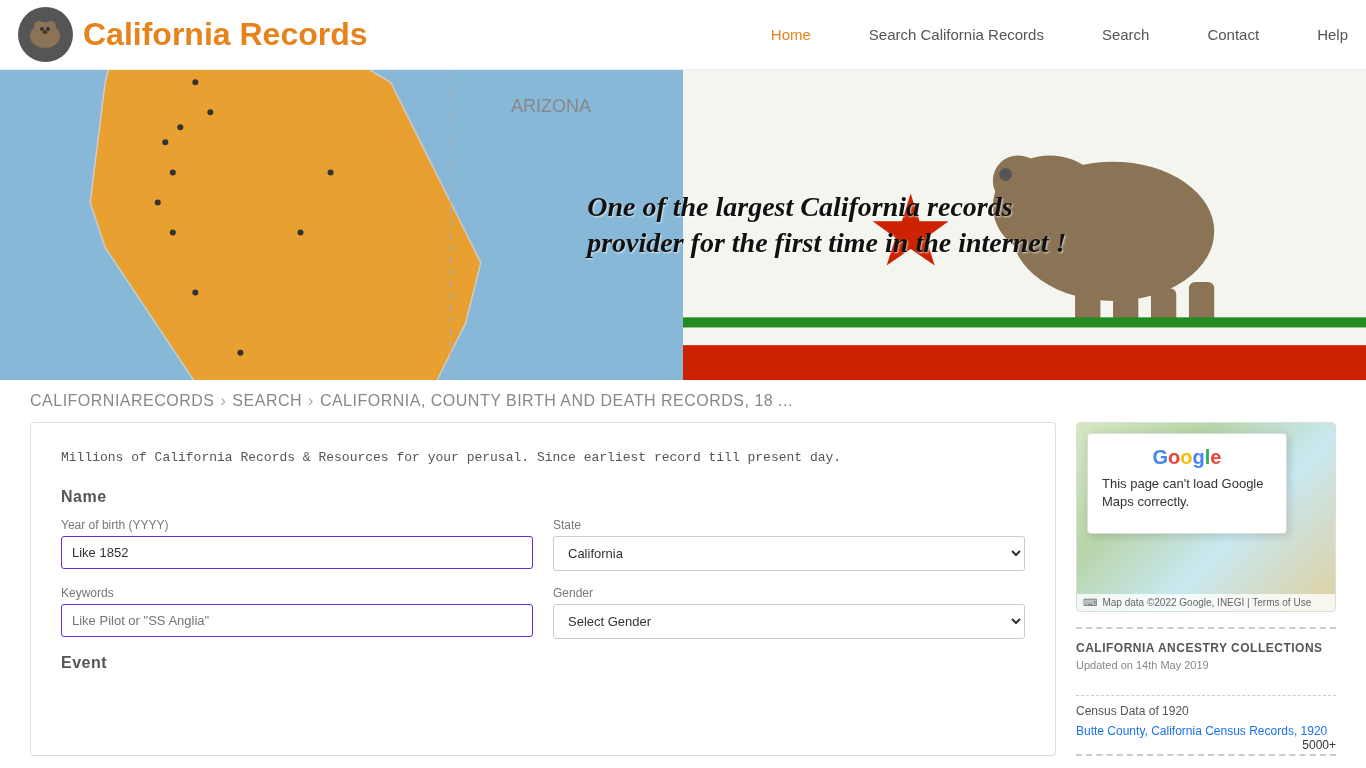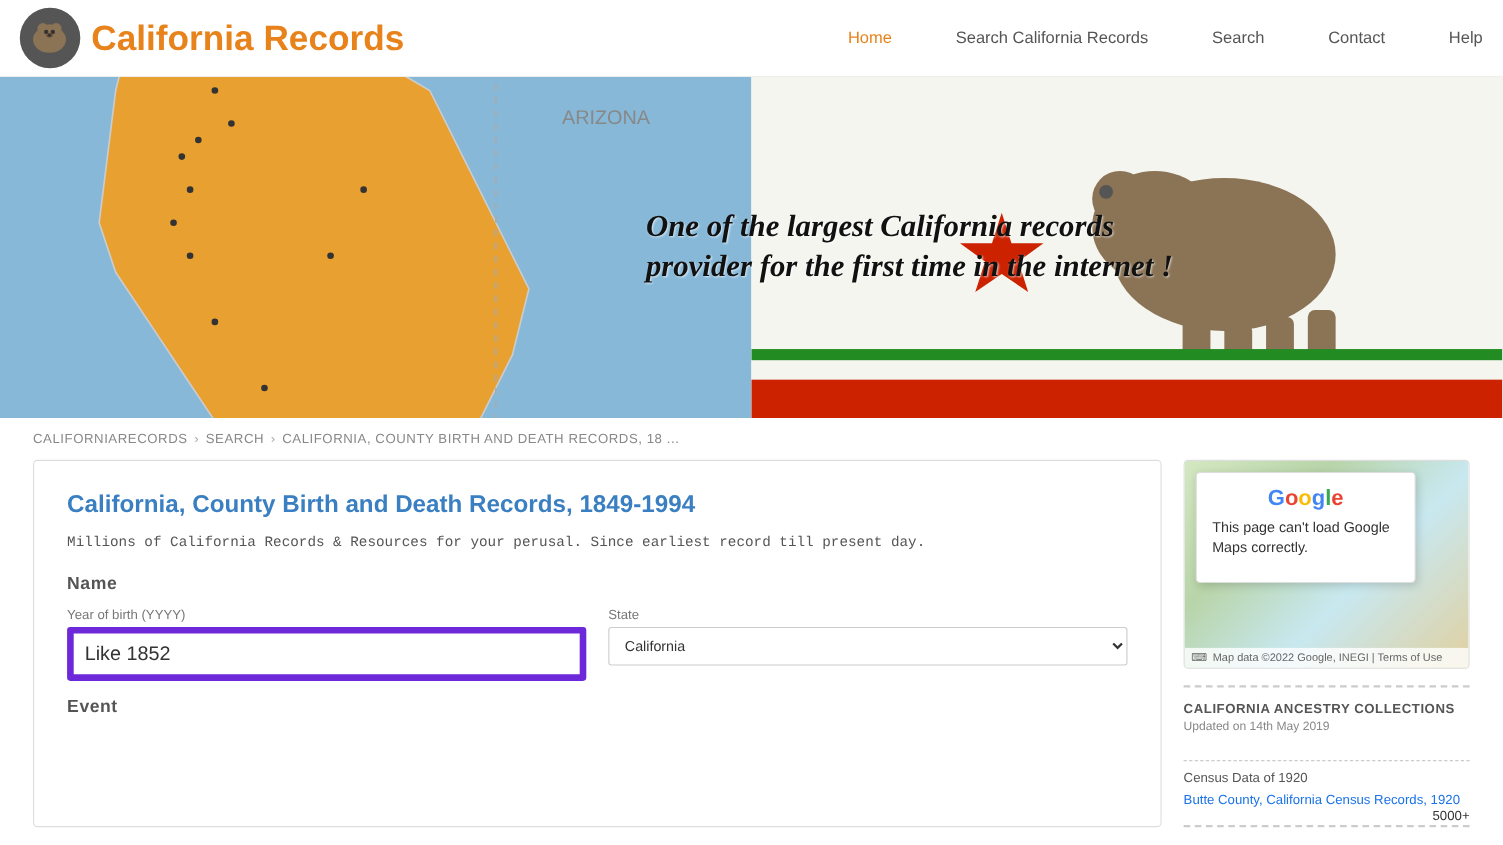--- a/index.html
+++ b/index.html
@@ -81,21 +81,21 @@
       color: #111;
       font-style: italic;
       font-family: Georgia, serif;
       line-height: 1.3;
       text-shadow: 1px 1px 2px rgba(255,255,255,0.7);
     }
 
     
     .breadcrumb {
       padding: 12px 30px;
-      font-size: 12px;
+      font-size: 16px;
       color: #888;
       letter-spacing: 0.5px;
       display: flex;
       align-items: center;
       gap: 6px;
     }
     .breadcrumb a { color: #888; text-decoration: none; }
     .breadcrumb .chevron { color: #aaa; }
 
     
@@ -143,24 +143,24 @@
       flex: 1;
       display: flex;
       flex-direction: column;
       gap: 4px;
     }
     .form-label {
       font-size: 12px;
       color: #777;
     }
     .form-input {
-      border: 6px solid #6d28d9;
+      border: 1px solid #6d28d9;
       border-radius: 3px;
       padding: 8px 10px;
-      font-size: 18px;
+      font-size: 13px;
       color: #999;
       outline: none;
       width: 100%;
     }
     .form-select {
       border: 1px solid #ccc;
       border-radius: 3px;
       padding: 8px 10px;
       font-size: 13px;
       color: #333;
@@ -390,21 +390,20 @@
   <a>CALIFORNIARECORDS</a>
   <span class="chevron">›</span>
   <a>SEARCH</a>
   <span class="chevron">›</span>
   <a>CALIFORNIA, COUNTY BIRTH AND DEATH RECORDS, 18 ...</a>
 </div>
 
 <div class="main-content">
 
   <div class="search-panel">
-    <div class="search-title">California, County Birth and Death Records, 1849-1994</div>
     <div class="search-desc">Millions of California Records &amp; Resources for your perusal. Since earliest
 record till present day.</div>
 
     <div class="form-section-label">Name</div>
 
 
     <div class="form-row">
       <div class="form-group">
         <label class="form-label">Year of birth (YYYY)</label>
         <input class="form-input" type="text" style="color: rgb(51, 51, 51);" value="Like 1852">
@@ -415,20 +414,34 @@
           <option>California</option>
           <option>Alabama</option>
           <option>Alaska</option>
           <option>Arizona</option>
           <option>Arkansas</option>
           <option>Colorado</option>
         </select>
       </div>
     </div>
 
+    <div class="form-row">
+      <div class="form-group">
+        <label class="form-label">Keywords</label>
+        <input class="form-input" type="text" style="color: rgb(51, 51, 51);" placeholder="Like Pilot or &quot;SS Anglia&quot;">
+      </div>
+      <div class="form-group">
+        <label class="form-label">Gender</label>
+        <select class="form-select">
+          <option>Select Gender</option>
+          <option>Male</option>
+          <option>Female</option>
+        </select>
+      </div>
+    </div>
 
     <div class="event-section">
       <div class="form-section-label">Event</div>
     </div>
   </div>
 
   <div class="right-sidebar">
 
     <div class="google-map-box">
       <div class="map-bg"></div>

